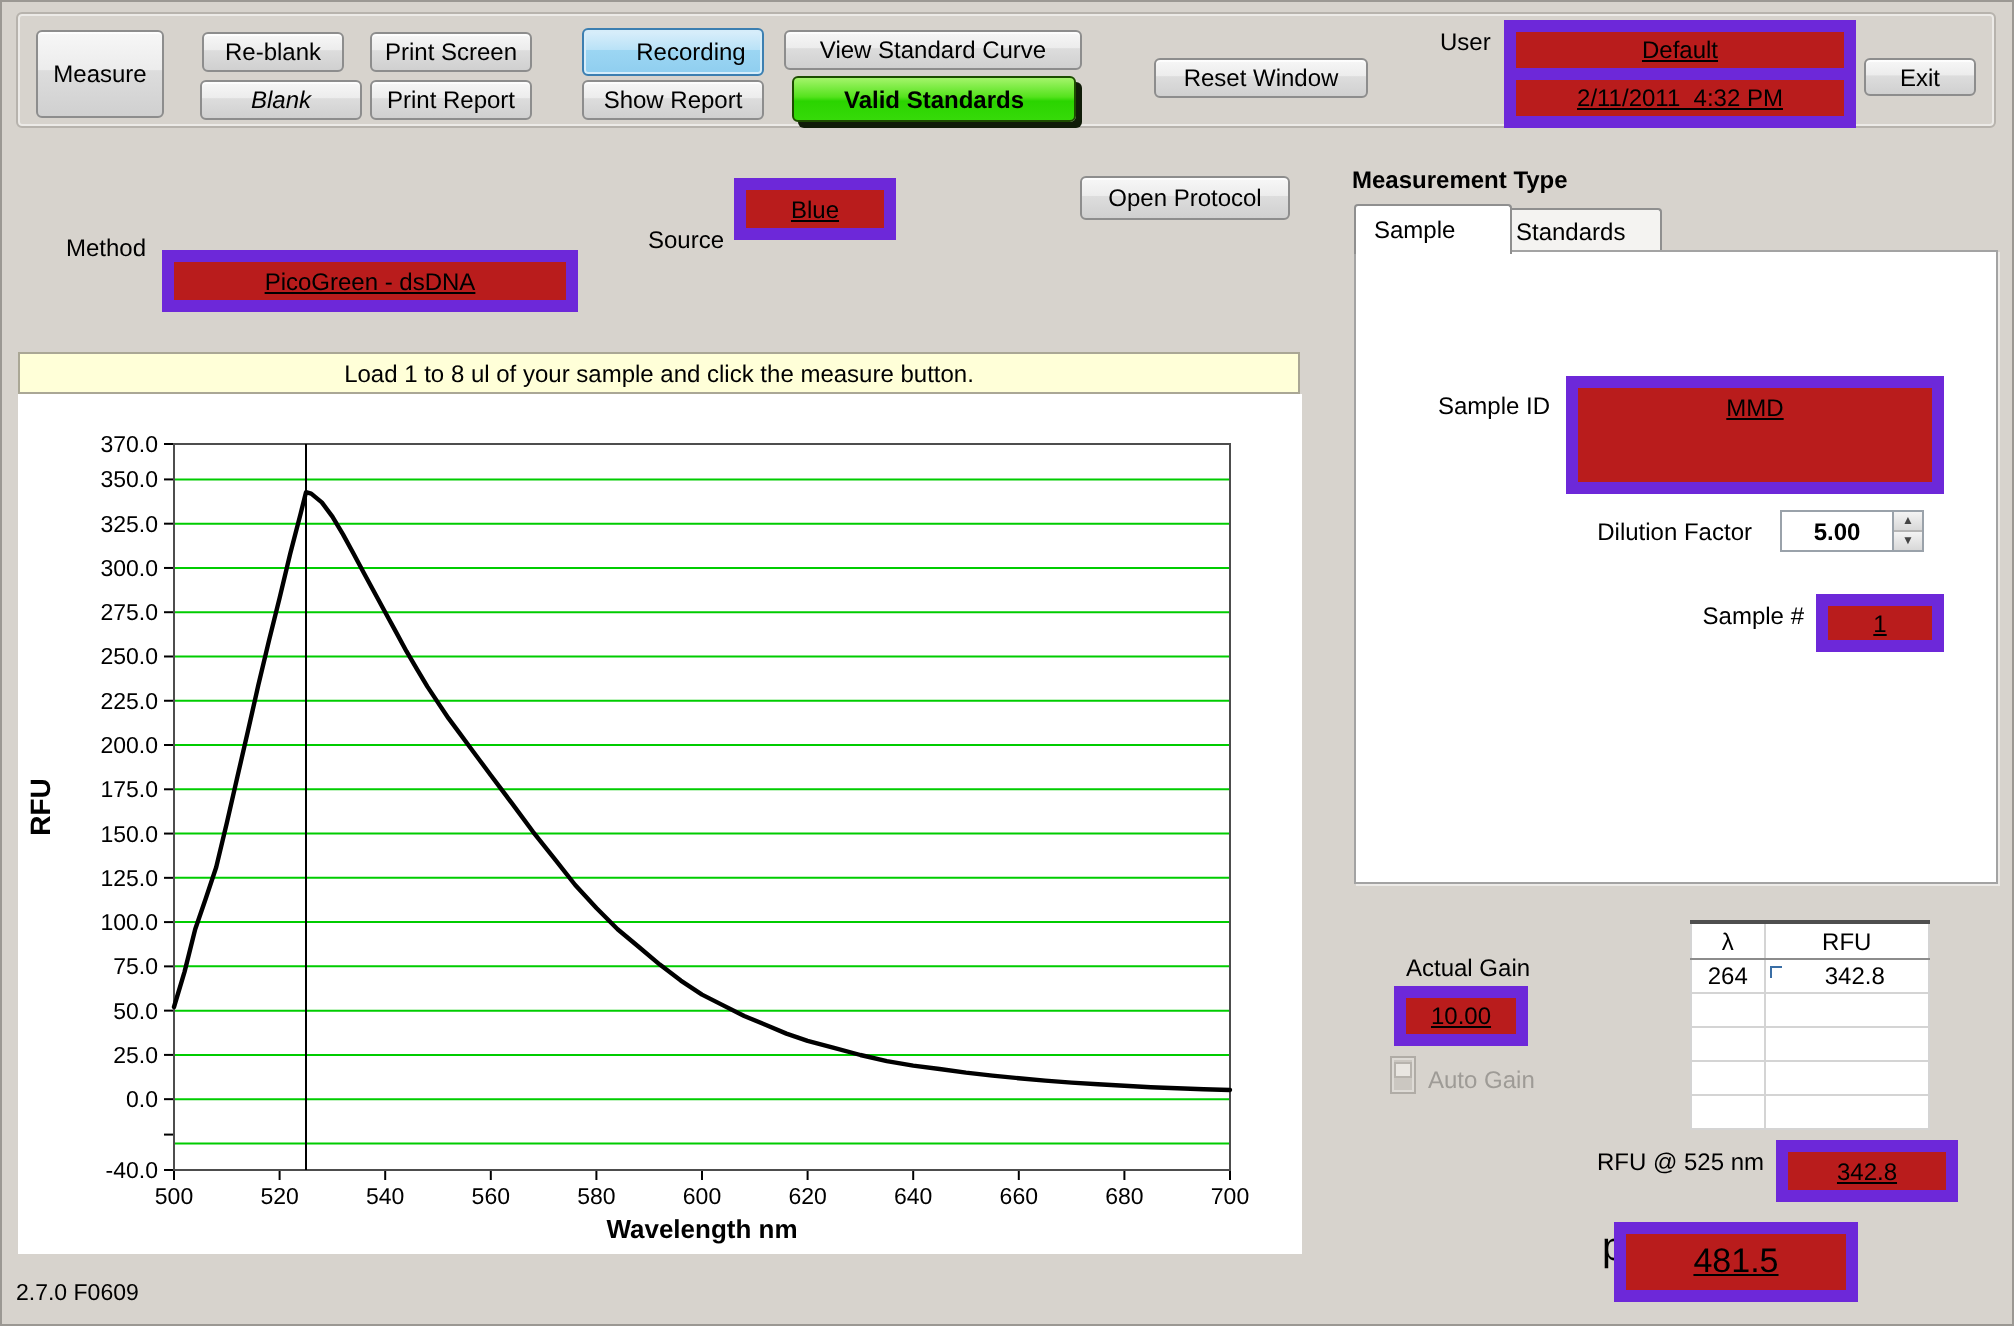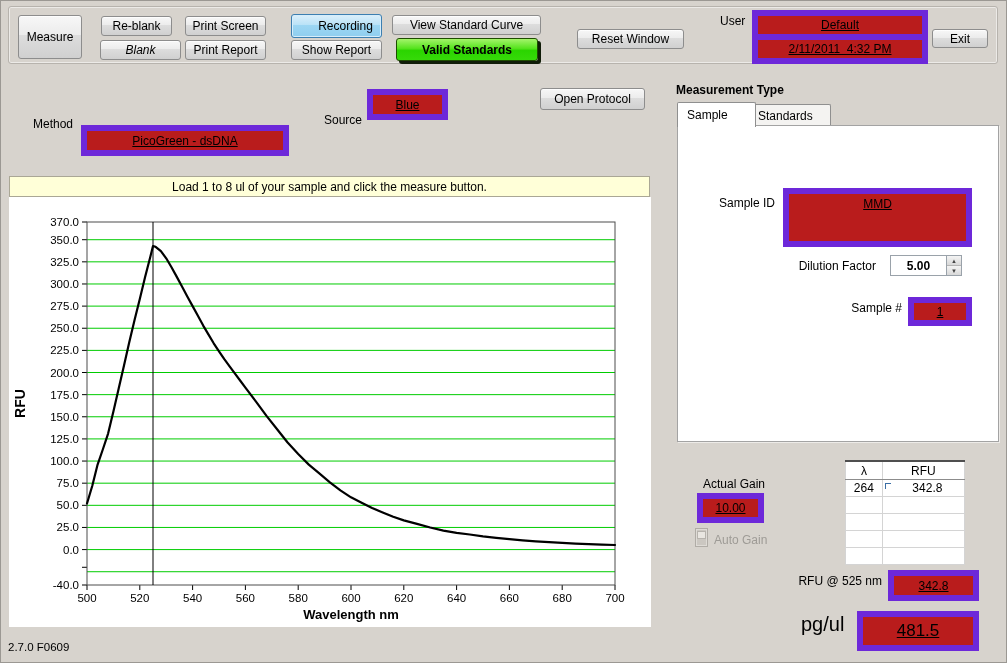--- a/index.html
+++ b/index.html
@@ -244,15 +244,15 @@
         <td></td>
         <td></td>
       </tr>
     </tbody>
 </table>
 
 <div class="label" style="left:770px;top:574px;width:112px;text-align:right;">RFU @ 525 nm</div>
 <div class="field" style="left:888px;top:570px;width:79px;height:19px;">342.8</div>
 
 <div class="label big" style="left:801px;top:613px;">pg/ul</div>
-<div class="field" style="left:857px;top:611px;width:110px;height:28px;font-size:17px;text-align:center;">481.5</div>
+<div class="field" style="left:807px;top:611px;width:110px;height:28px;font-size:17px;text-align:center;">481.5</div>
 
 <div class="label" style="left:8px;top:641px;font-size:11.5px;">2.7.0 F0609</div>
 
 </body></html>

